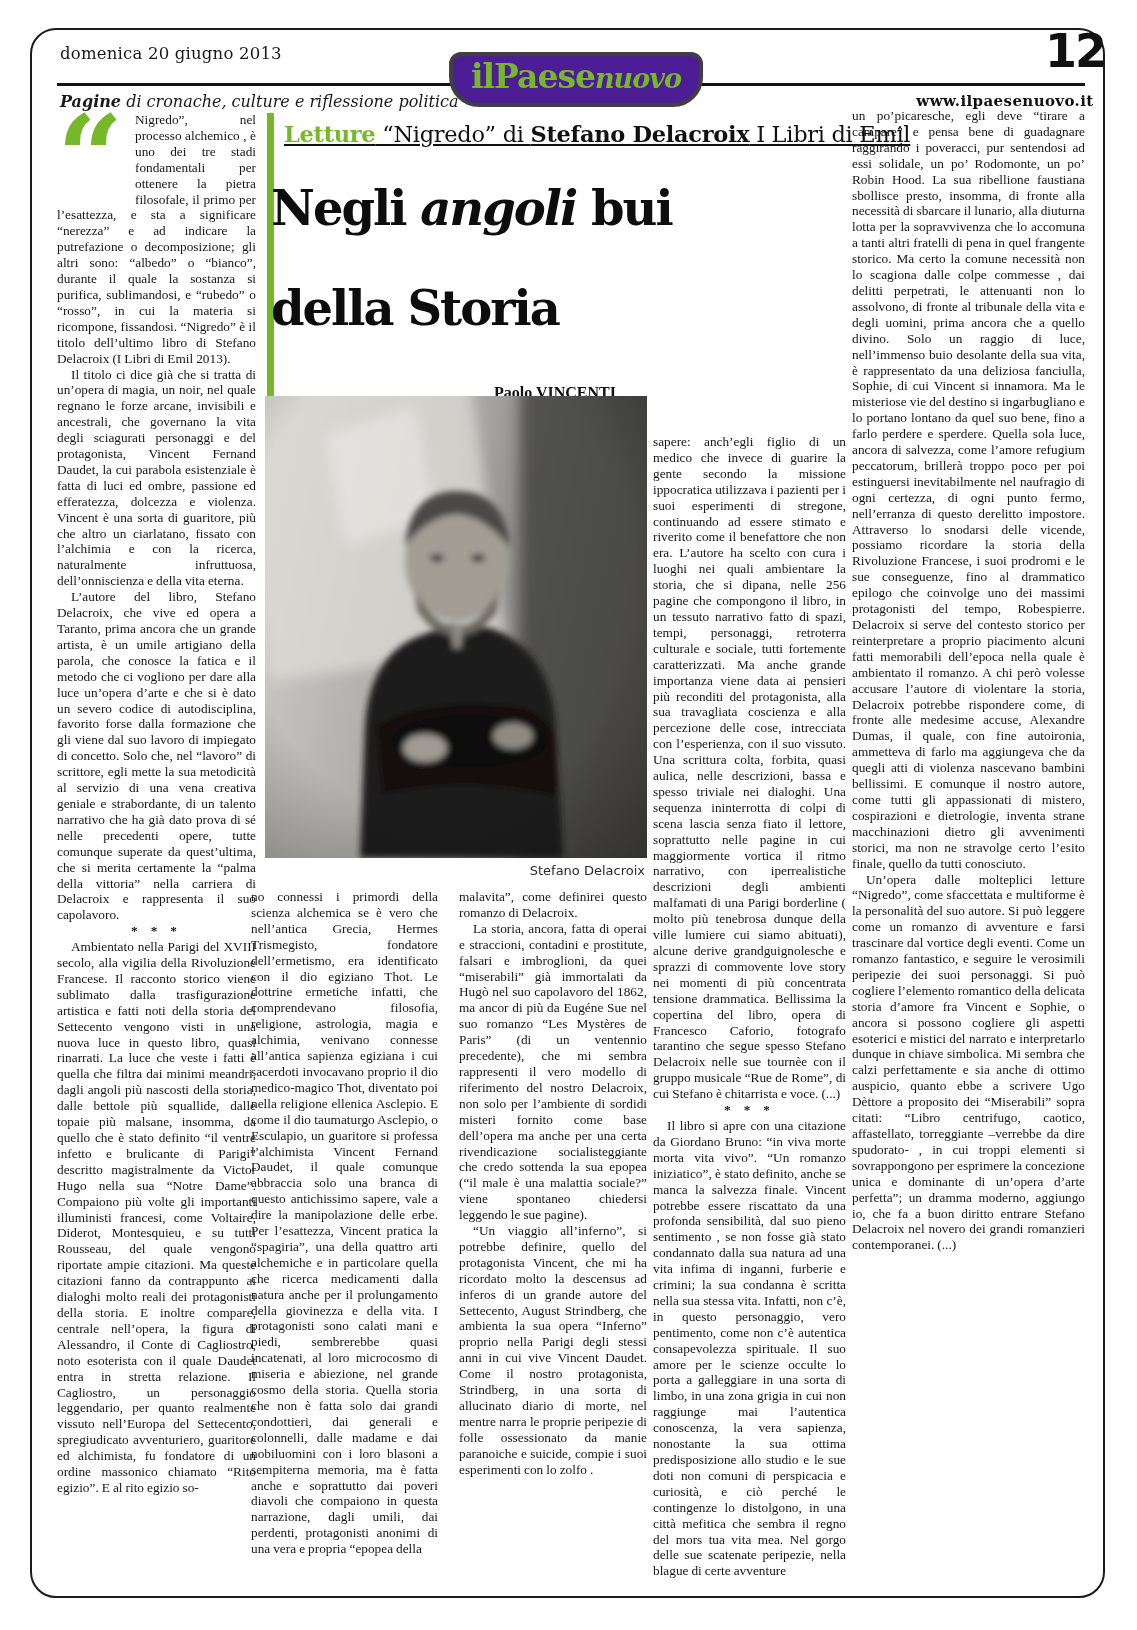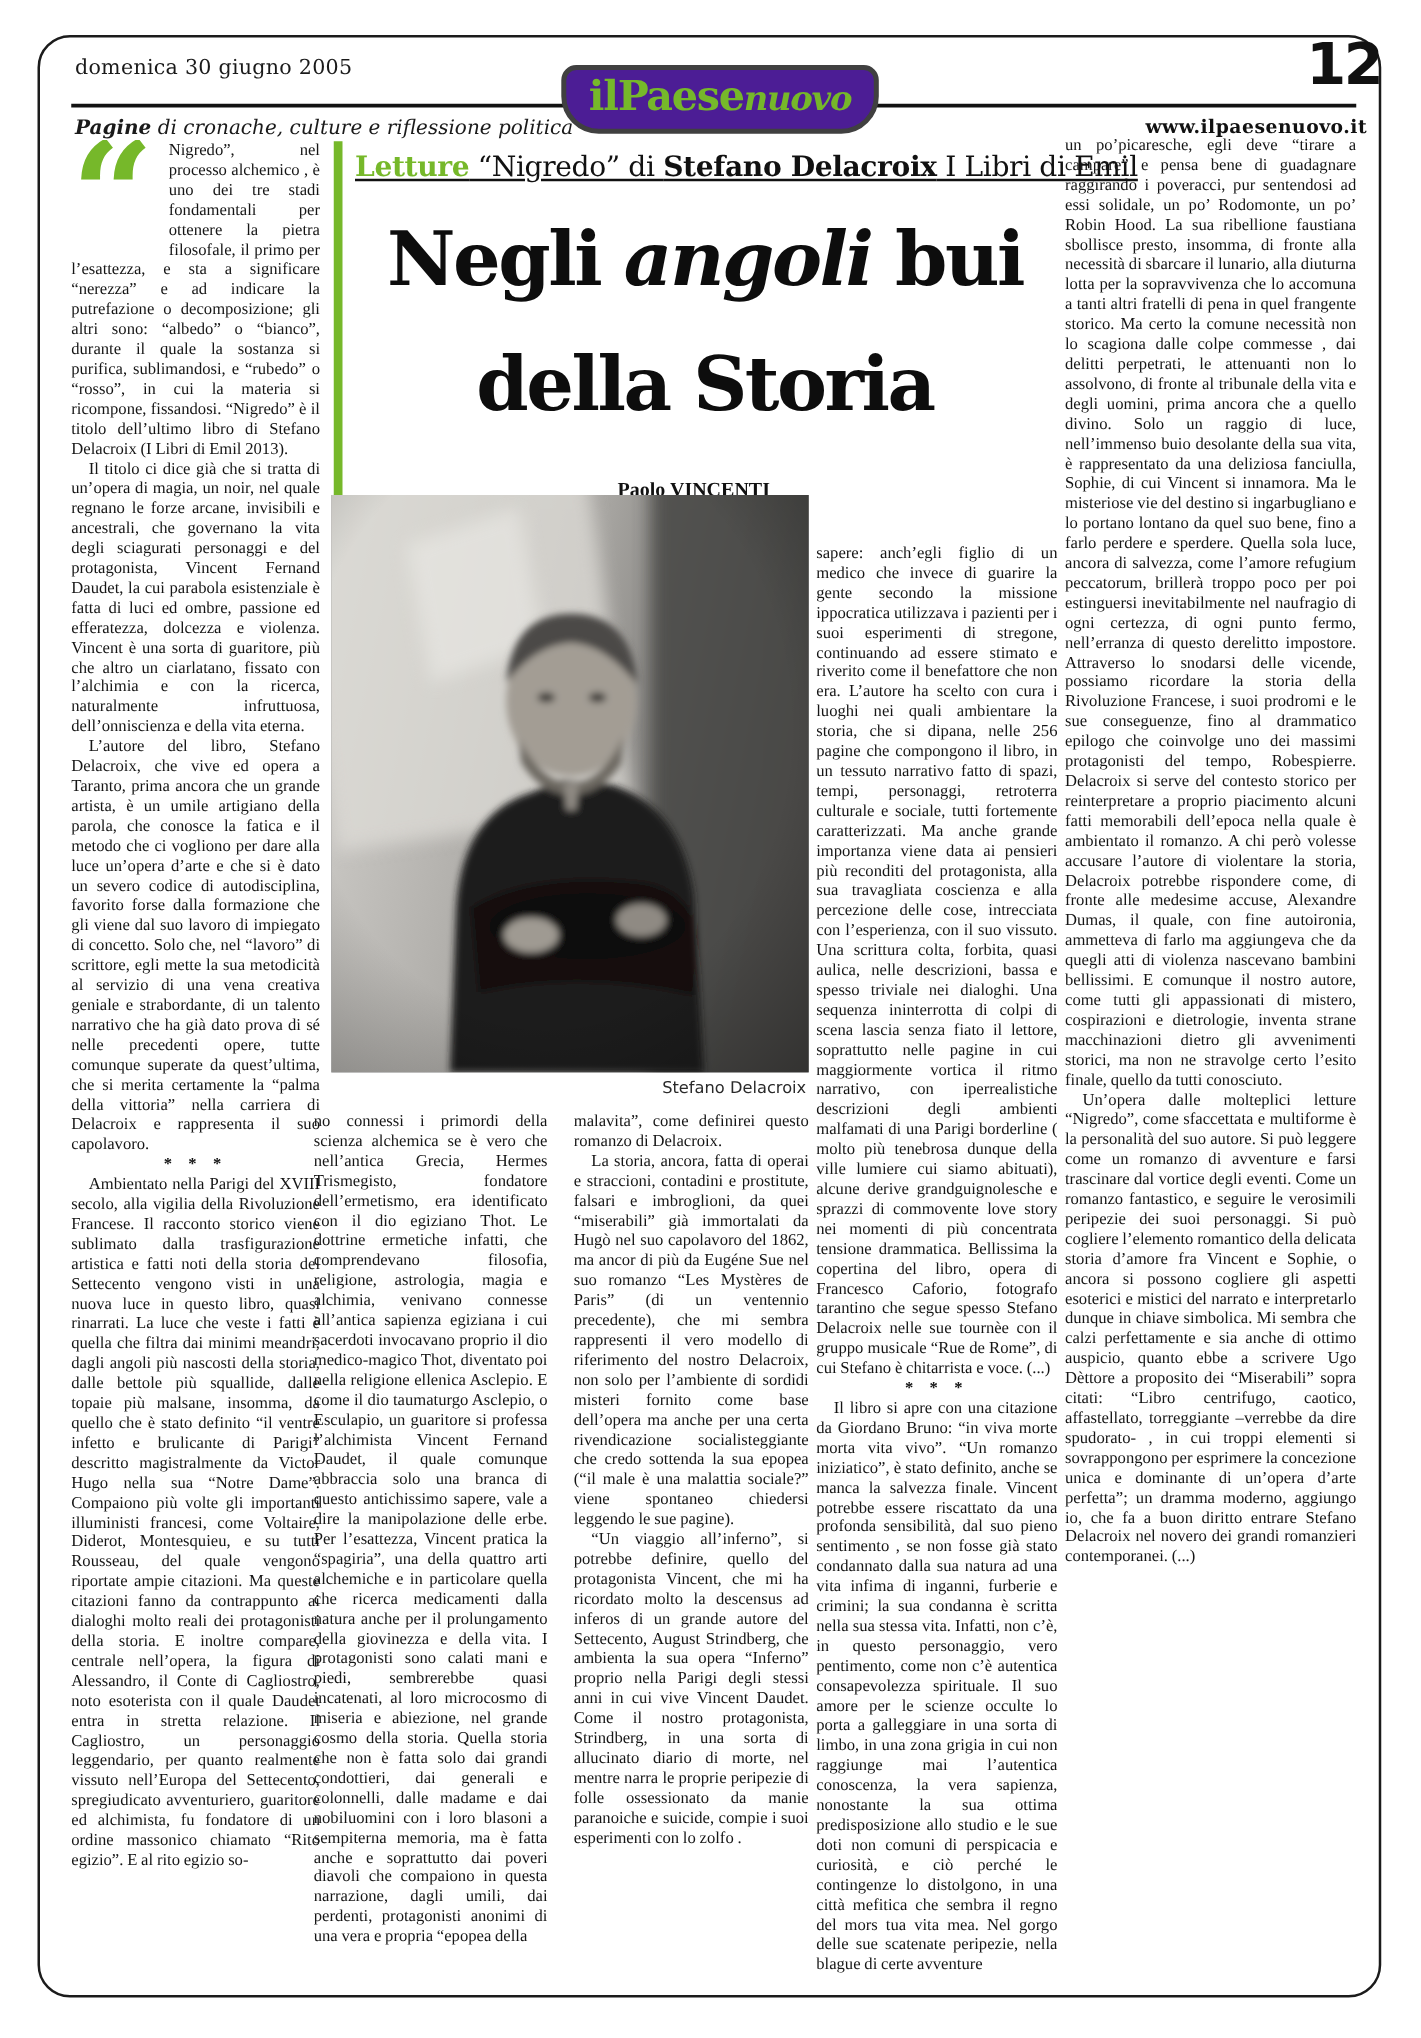--- a/index.html
+++ b/index.html
@@ -19,22 +19,22 @@
   .pagenum{left:1010px;top:24px;width:95px;text-align:right;font:bold 46px "DejaVu Sans",sans-serif;letter-spacing:-2px;color:#111;}
   .website{left:885px;top:92px;width:240px;text-align:center;font:bold 15px "DejaVu Serif",serif;color:#111;letter-spacing:.4px;}
   .tagline{left:60px;top:92px;font:italic 16px "DejaVu Serif",serif;color:#1a1a1a;}
   .tagline b{font-style:italic;text-align:right;}
 
   
   .greenbar{left:267px;top:113px;width:7px;height:283px;background:#76b82a;}
   .kicker{left:284px;top:121px;width:562px;font:22.5px "DejaVu Serif",serif;letter-spacing:-.3px;white-space:nowrap;color:#111;text-decoration:underline;}
   .kicker .sec{font-weight:bold;color:#76b82a;}
   .kicker .auth{font-weight:bold;}
-  .headline{left:281px;top:158px;width:566px;font-family:"DejaVu Serif",serif;font-weight:600;
-    font-size:60px;line-height:100px;letter-spacing:-2px;color:#0d0d0d;text-align:center;}
+  .headline{left:271px;top:158px;width:566px;font-family:"DejaVu Serif",serif;font-weight:600;
+    font-size:48px;line-height:100px;letter-spacing:-2px;color:#0d0d0d;}
   .headline .it{font-style:italic;}
   .byline{left:265px;top:371px;width:580px;text-align:center;font:bold 16px "Liberation Serif",serif;color:#111;margin-top:13px;}
 
   
   .photo{left:265px;top:396px;width:382px;height:462px;overflow:hidden;background:#8b8b8b;}
   .caption{left:265px;top:863px;width:380px;text-align:right;font:13px "DejaVu Sans",sans-serif;color:#2a2a2a;}
 
   
   .col{overflow:hidden;font-size:13.3px;line-height:15.9px;text-align:justify;color:#151515;word-spacing:-.3px;}
   .col p{margin:0;}
@@ -45,21 +45,21 @@
   .c3{left:459px;top:889px;width:188px;height:688px;}
   .c4{left:653px;top:386px;width:193px;height:1190px;margin-top:48px;}
   .c5{left:852px;top:108px;width:233px;height:1470px;}
   .bigquote{float:left;width:78px;height:92px;color:#76b82a;font:bold 115px/0.78 "DejaVu Serif",serif;letter-spacing:-6px;}
 </style>
 </head>
 <body>
 
 <div class="abs frame"></div>
 
-<div class="abs date">domenica 30 giugno 2005</div>
+<div class="abs date">domenica 20 giugno 2013</div>
 <div class="abs rule"></div>
 <div class="abs pagenum">12</div>
 <div class="abs logo-bubble"><span class="logo-main">ilPaese</span><span class="logo-suffix">nuovo</span></div>
 <div class="abs tagline"><b>Pagine</b><span> di cronache, culture e riflessione politica</span></div>
 <div class="abs website">www.ilpaesenuovo.it</div>
 
 <div class="abs greenbar"></div>
 <div class="abs kicker"><span class="sec">Letture</span><span> “Nigredo” di </span><span class="auth">Stefano Delacroix</span><span> I Libri di Emil</span></div>
 <div class="abs headline">
   <div><span>Negli </span><span class="it">angoli</span><span> bui</span></div>

